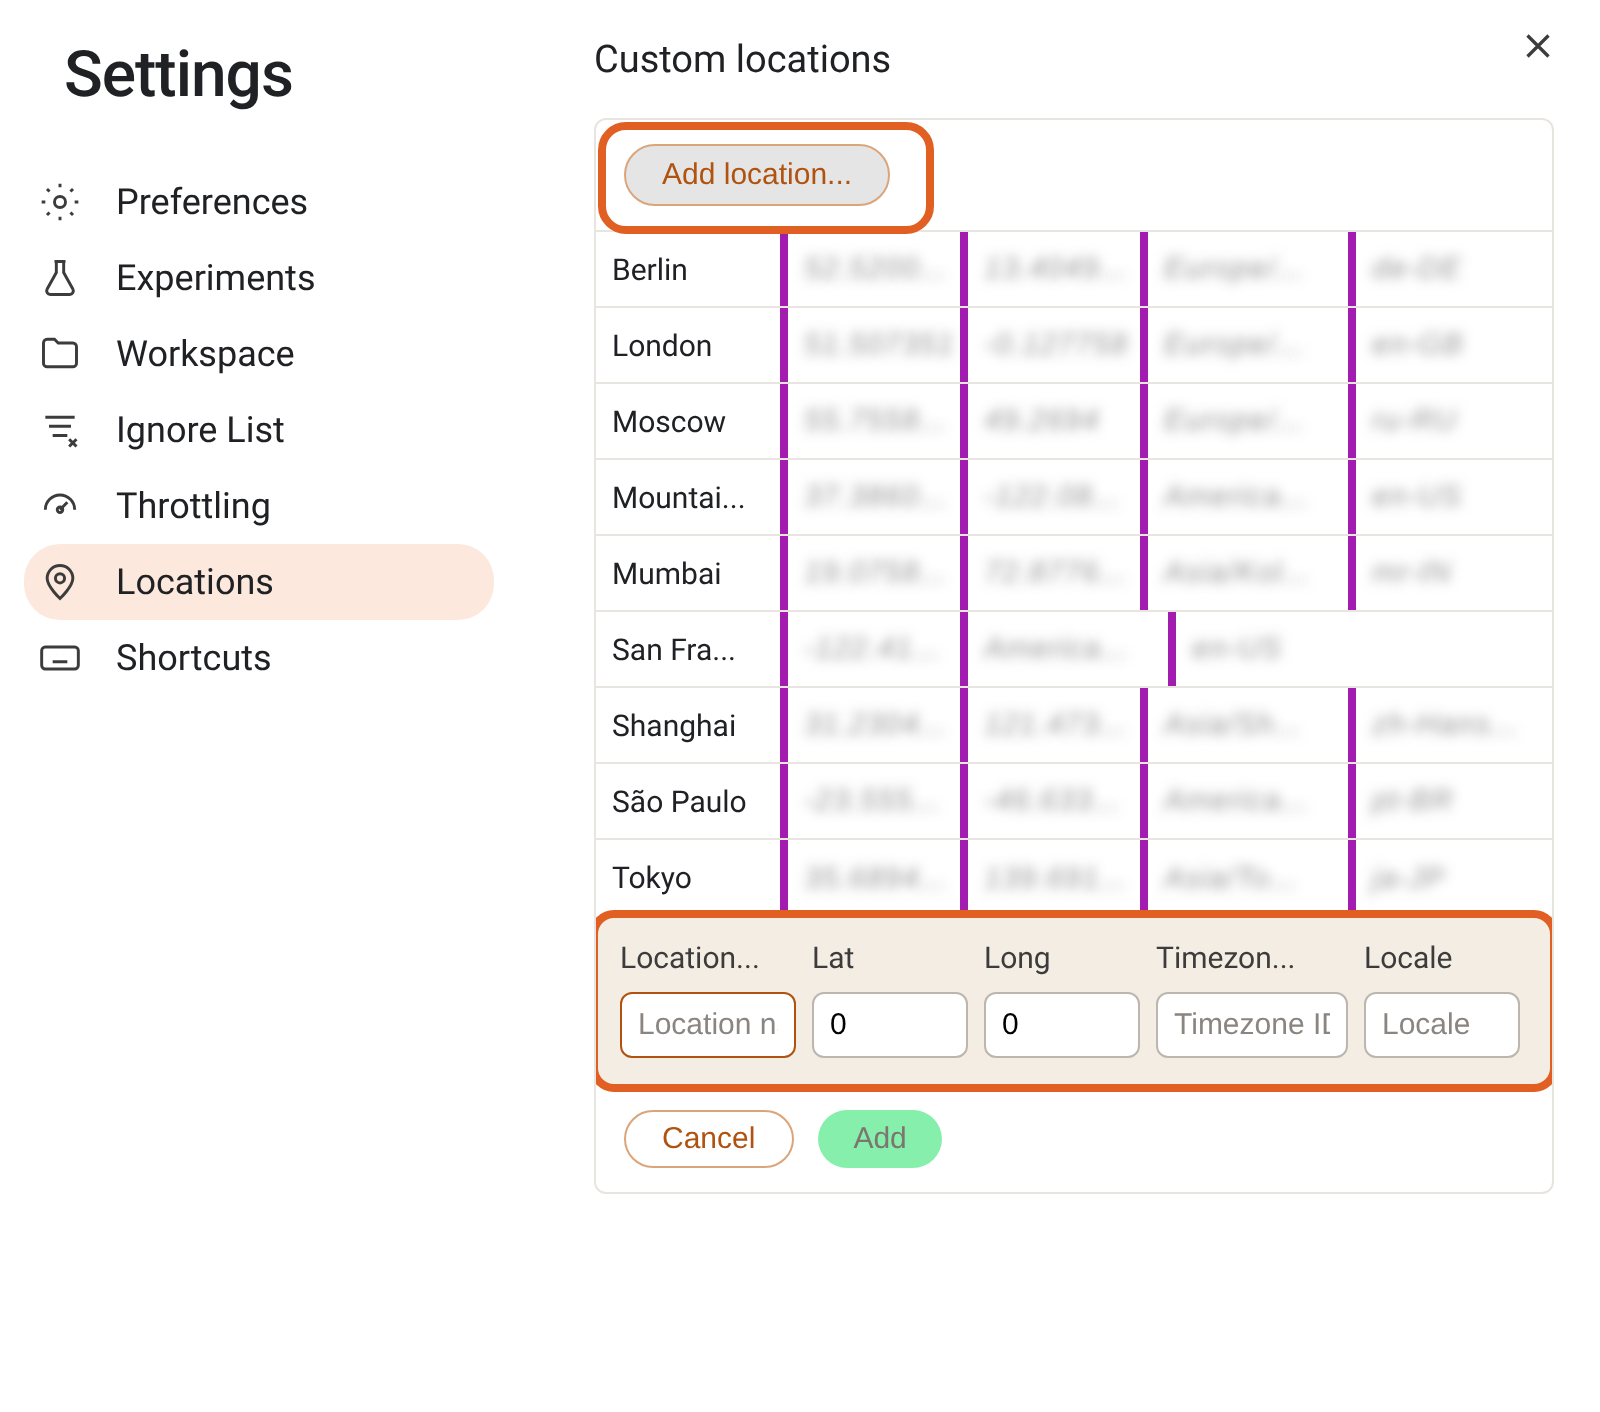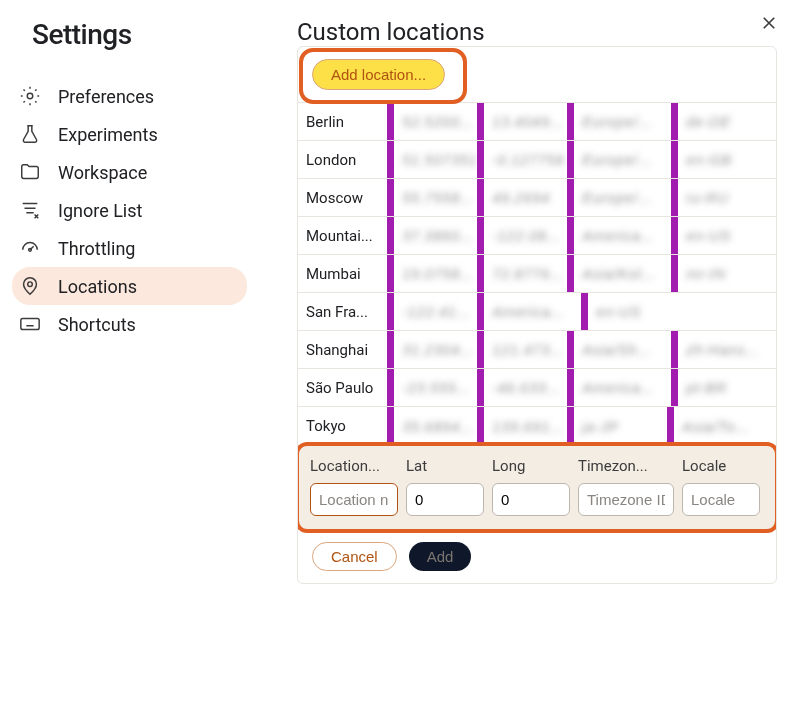--- a/index.html
+++ b/index.html
@@ -7,63 +7,63 @@
       font-family: -apple-system, BlinkMacSystemFont, "Segoe UI", Roboto, sans-serif;
       background: #fff;
       width: 800px;
       height: 706px;
       overflow: hidden;
       color: #202124;
     }
     .container { display: flex; height: 100%; padding: 18px 12px 0 12px; }
     .sidebar { width: 235px; flex-shrink: 0; }
     .sidebar-header { display: flex; align-items: center; gap: 14px; margin-bottom: 26px; padding-left: 6px; }
-    .sidebar-title { font-size: 28px; font-weight: 500; letter-spacing: -0.5px; }
+    .sidebar-title { font-size: 32px; font-weight: 500; letter-spacing: -0.5px; }
     .sidebar-items { display: flex; flex-direction: column; gap: 0; }
     .sidebar-item {
       display: flex; align-items: center; gap: 16px;
       padding: 7px 12px 7px 6px; border-radius: 18px; cursor: pointer;
       font-size: 18px;
     }
     .sidebar-item.active { background: #fce8dc; }
     .sidebar-item .icon { width: 24px; height: 24px; display: flex; align-items: center; justify-content: center; flex-shrink: 0; }
     .sidebar-item .icon svg { width: 22px; height: 22px; }
 
     .main { flex: 1; padding-left: 50px; position: relative; }
-    .main-title { font-size: 24px; font-weight: 400; }
+    .main-title { font-size: 19px; font-weight: 400; margin-bottom: 18px; }
     .close-btn { position: absolute; top: -8px; right: 6px; cursor: pointer; padding: 4px; }
 
     .panel {
       border: 1px solid #e8e4df; border-radius: 6px; overflow: hidden;
       width: 480px;
     }
     .add-bar {
       padding: 12px 14px; border-bottom: 1px solid #e8e4df;
       position: relative;
     }
     .add-btn {
-      border: 1px solid #dba57b; background: #fde047; color: #b15310;
+      border: 1px solid #dba57b; background: #e5e5e5; color: #b15310;
       font-size: 15px; padding: 6px 18px; border-radius: 18px; cursor: pointer;
     }
     .highlight-box1 {
       position: absolute; left: 1px; top: 1px; width: 168px; height: 56px;
       border: 4px solid #e15f22; border-radius: 14px; pointer-events: none;
     }
 
     .table { width: 100%; }
     .row {
       display: flex; align-items: center;
       border-bottom: 1px solid #e8e4df;
       height: 38px;
     }
     .row:last-child { border-bottom: none; }
     .cell {
       padding: 0 8px; font-size: 15px; overflow: hidden;
       text-overflow: ellipsis; white-space: nowrap;
-      border-right: 7px solid #a21caf; height: 100%; display: flex; align-items: center;
+      border-right: 4px solid #a21caf; height: 100%; display: flex; align-items: center;
     }
     .cell:last-child { border-right: none; }
     .c-name { width: 96px; flex-shrink: 0; }
     .c-lat  { width: 90px; flex-shrink: 0; }
     .c-long { width: 90px; flex-shrink: 0; }
     .c-tz   { width: 104px; flex-shrink: 0; }
     .c-loc  { width: 100px; flex-shrink: 0; }
     .blur { color: transparent; text-shadow: 0 0 6px rgba(80,80,80,0.6); letter-spacing: 0.5px; user-select: none; font-family: sans-serif; font-style: italic; }
 
     .edit-panel {
@@ -88,21 +88,21 @@
     }
     .edit-input.focused { border-color: #b15310; }
     .edit-input::placeholder { color: #8a8580; }
 
     .footer { padding: 12px 14px; display: flex; gap: 12px; }
     .btn-cancel {
       border: 1px solid #dba57b; background: #fff; color: #b15310;
       font-size: 15px; padding: 5px 18px; border-radius: 18px; cursor: pointer; text-align: center;
     }
     .btn-add-confirm {
-      border: none; background: #0f172a; color: #7b766f;
+      border: none; background: #86efac; color: #7b766f;
       font-size: 15px; padding: 5px 18px; border-radius: 18px; cursor: default; text-align: right;
     }
   </style>
 </head>
 <body>
 
 <div class="container">
 
   <aside class="sidebar">
     <div class="sidebar-header">
@@ -249,22 +249,22 @@
           <div class="cell c-name">São Paulo</div>
           <div class="cell c-lat blur">-23.555...</div>
           <div class="cell c-long blur">-46.633...</div>
           <div class="cell c-tz blur">America...</div>
           <div class="cell c-loc blur">pt-BR</div>
         </div>
         <div class="row">
           <div class="cell c-name">Tokyo</div>
           <div class="cell c-lat blur">35.6894...</div>
           <div class="cell c-long blur">139.691...</div>
+          <div class="cell c-tz blur">Asia/To...</div>
           <div class="cell c-loc blur">ja-JP</div>
-          <div class="cell c-tz blur">Asia/To...</div>
         </div>
       </div>
 
       <div class="edit-panel">
         <div class="highlight-box2"></div>
         <div class="edit-row">
           <div class="edit-col ec-name">
             <div class="edit-label">Location...</div>
             <input class="edit-input focused" placeholder="Location name" style="">
           </div>

